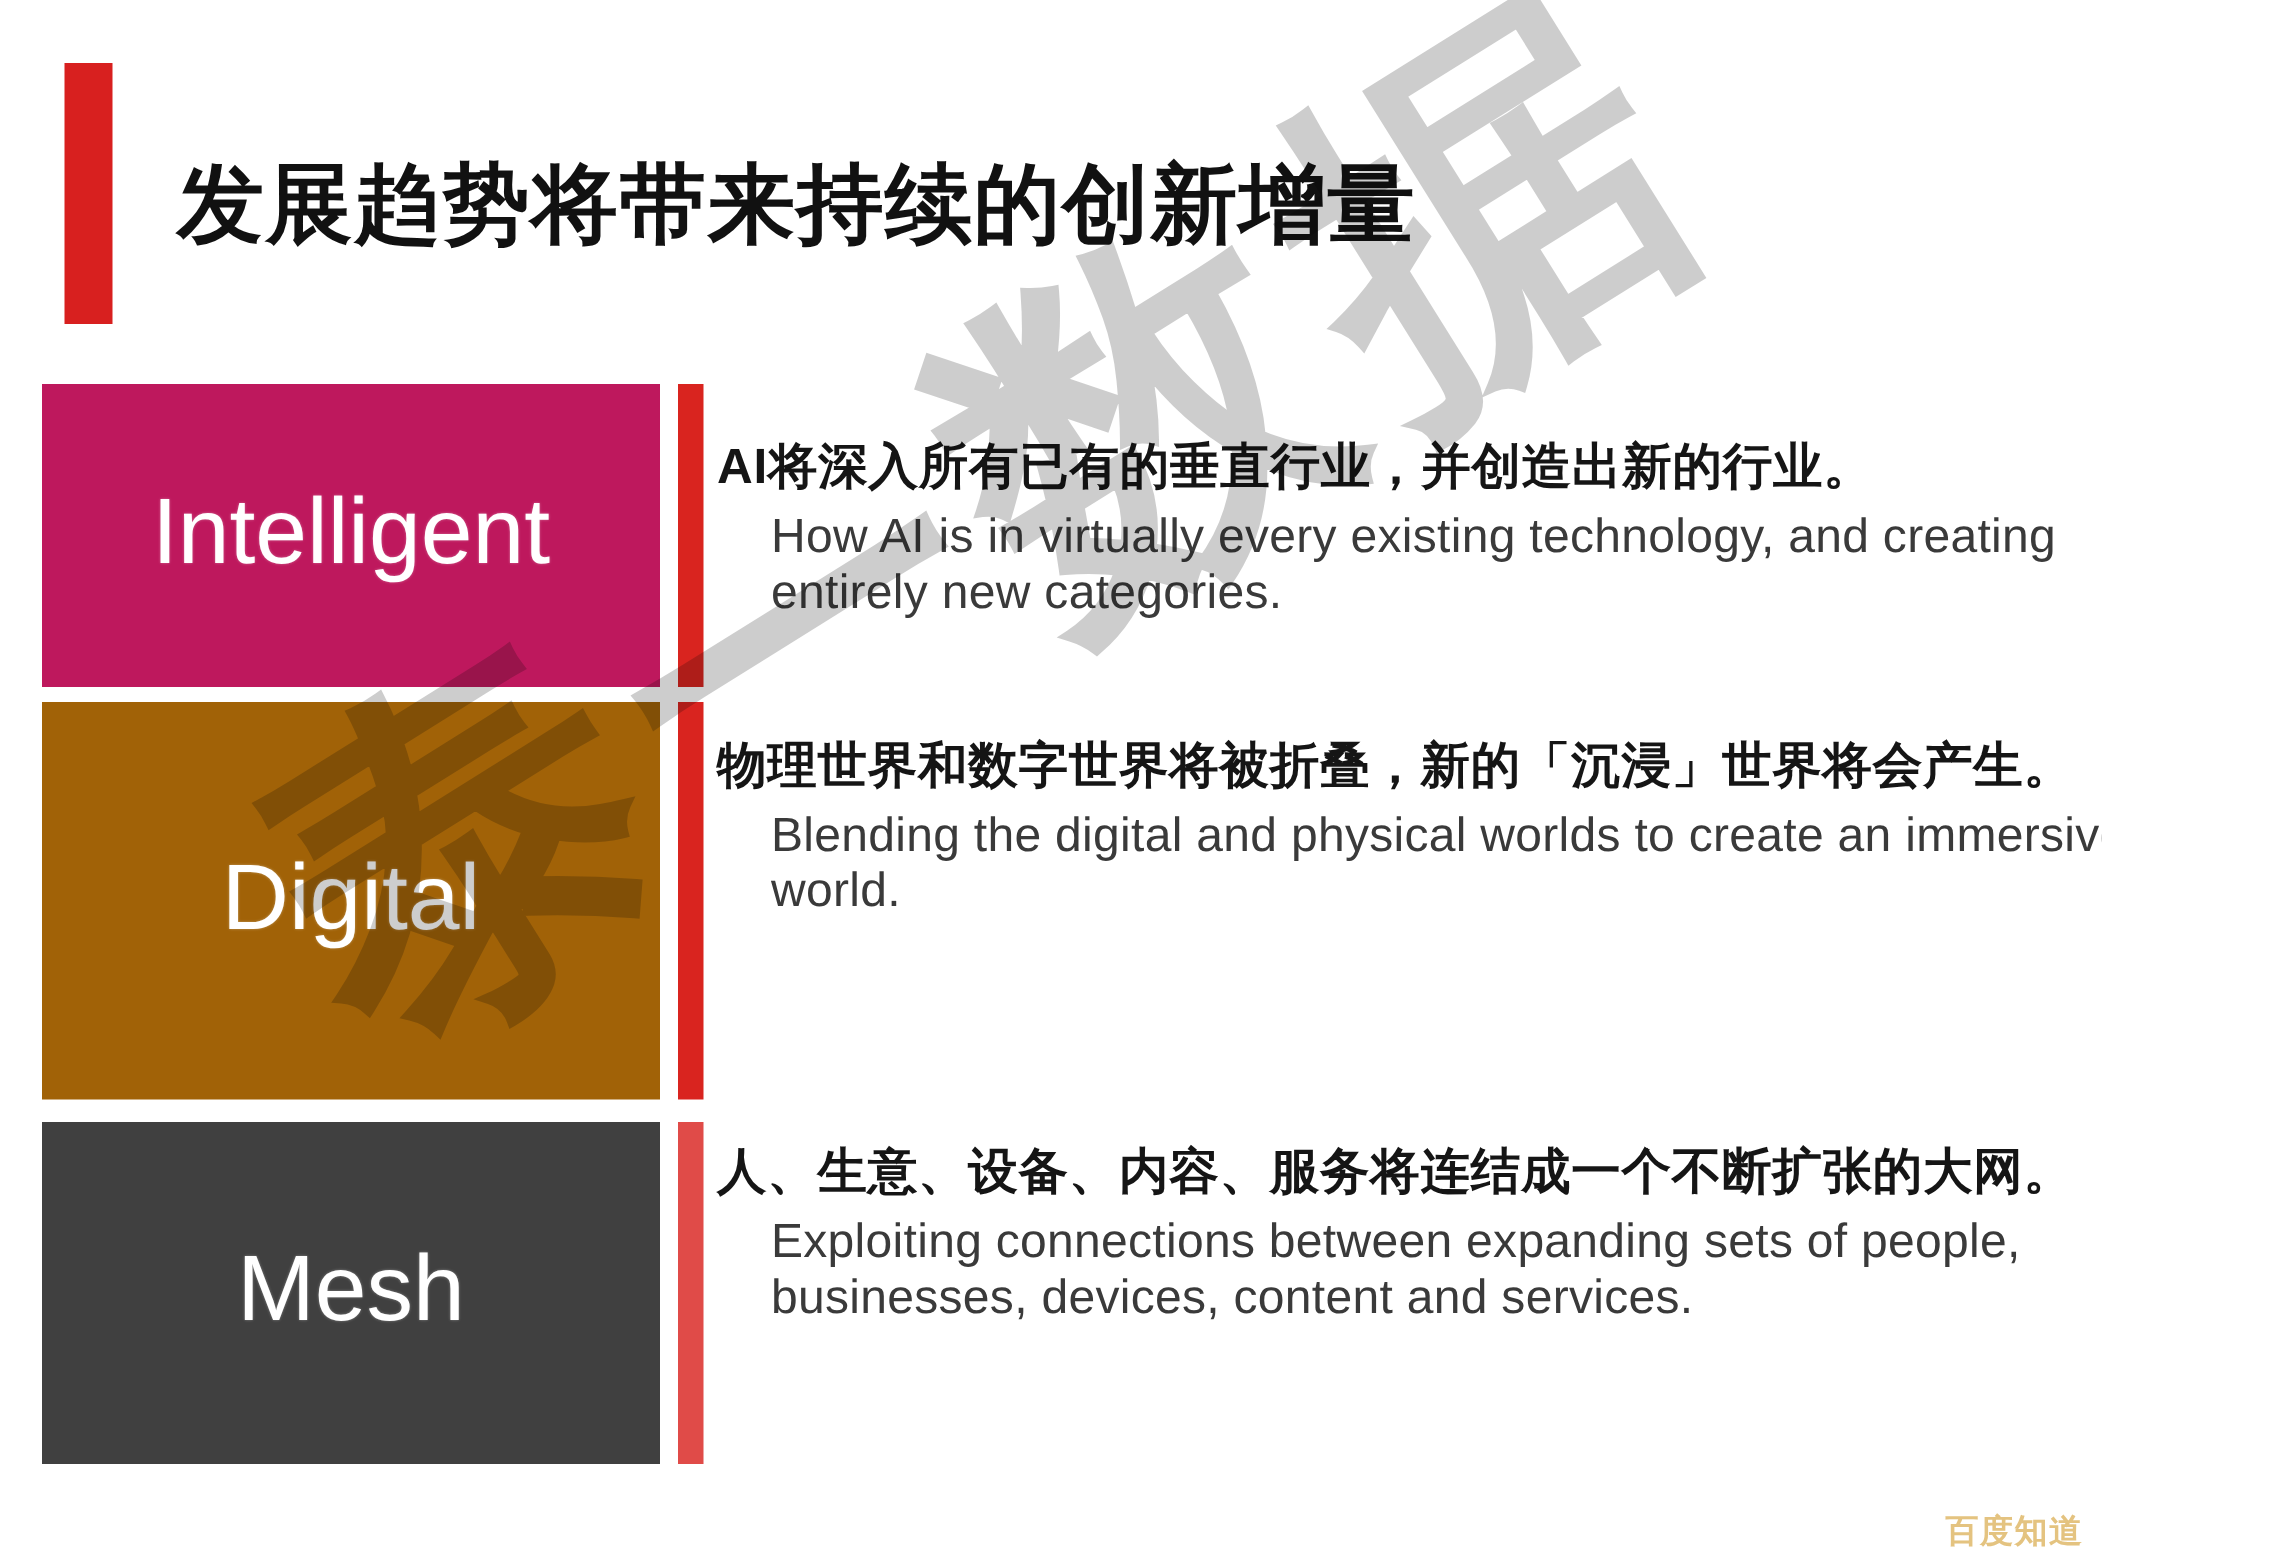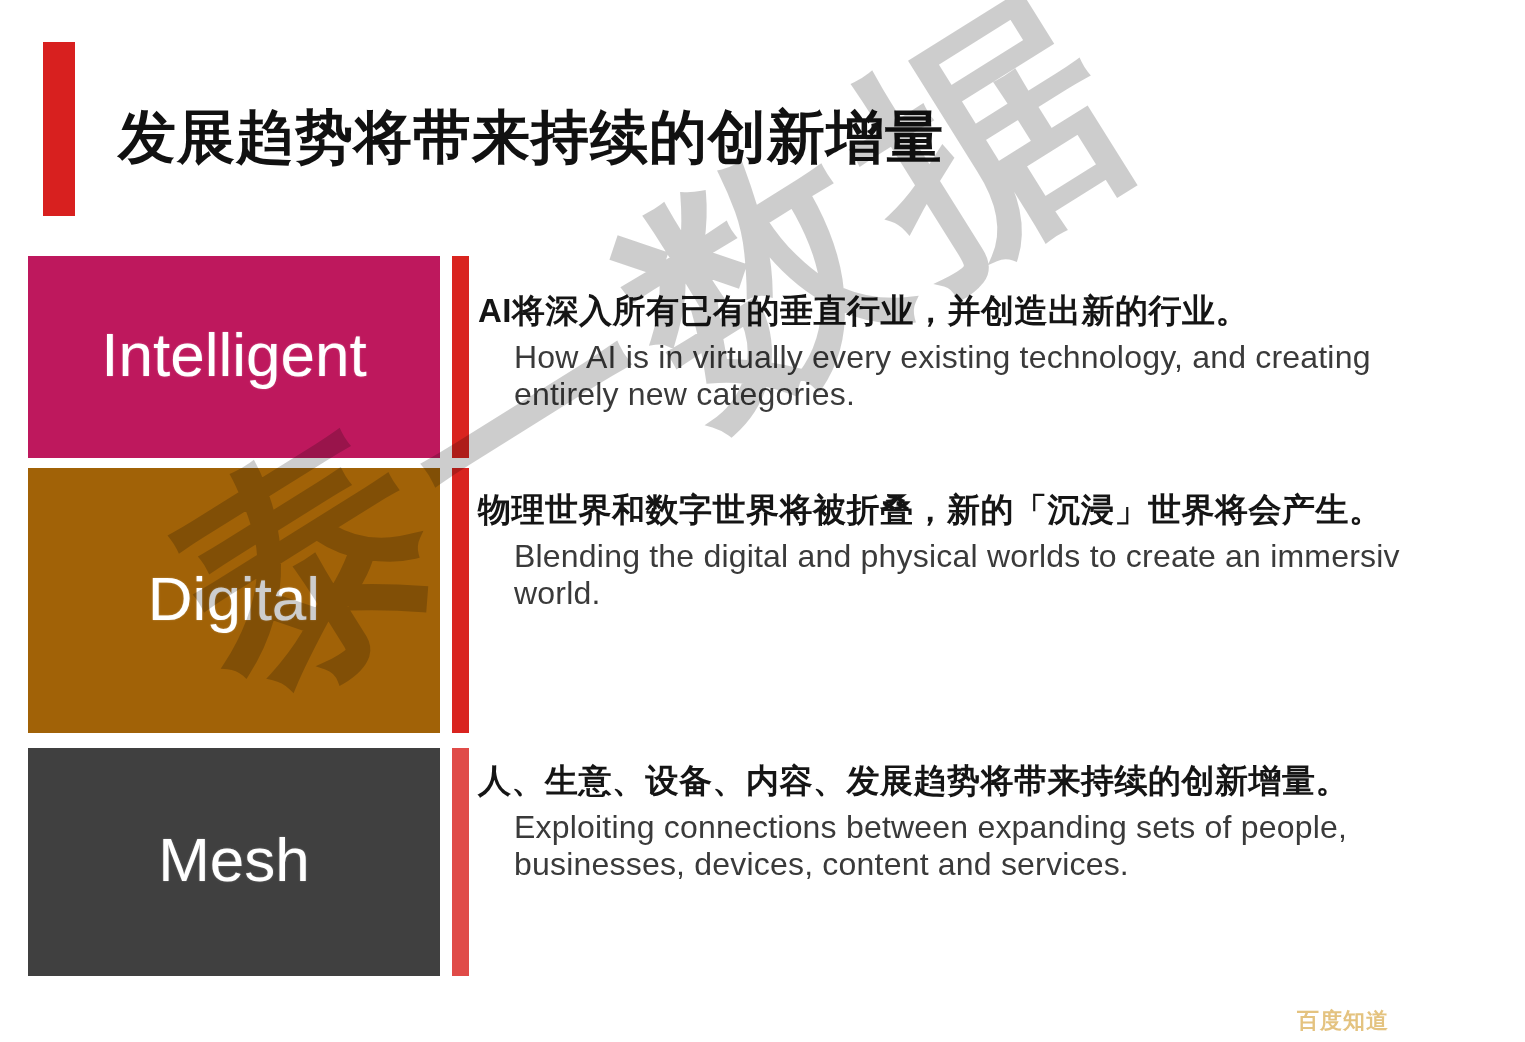--- a/index.html
+++ b/index.html
@@ -180,21 +180,21 @@
       <div class="en-line">Blending the digital and physical worlds to create an immersive world.</div>
     </div>
   </div>
 
   <div class="row" id="row-mesh">
     <div class="row-label">
       <span class="row-label-text">Mesh</span>
     </div>
     <div class="row-strip"></div>
     <div class="row-body">
-      <div class="cn-line">人、生意、设备、内容、发展趋势将带来持续的创新增量。</div>
+      <div class="cn-line">人、生意、设备、内容、服务将连结成一个不断扩张的大网。</div>
       <div class="en-line">Exploiting connections between expanding sets of people, businesses, devices, content and services.</div>
     </div>
   </div>
 
   <div id="watermark">
     <div id="watermark-text">泰一数据</div>
   </div>
 
   <div id="source-badge">百度知道</div>
 

